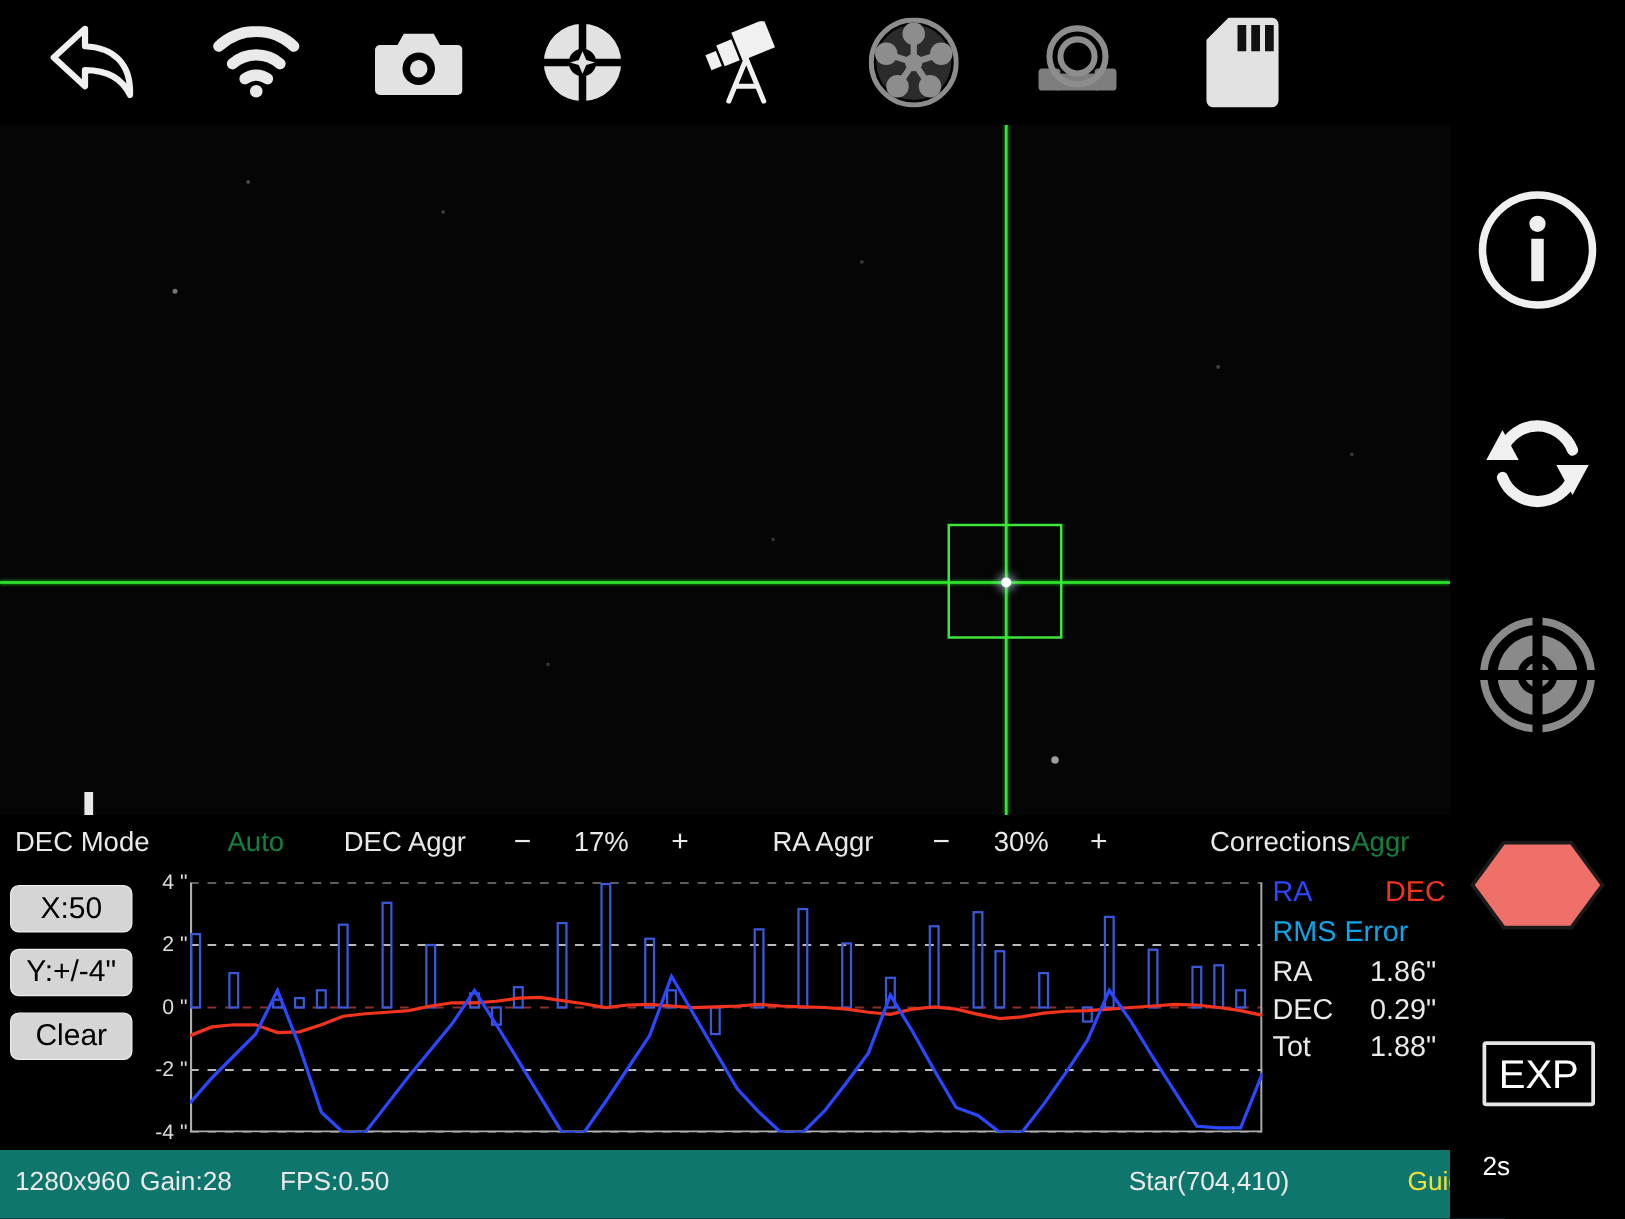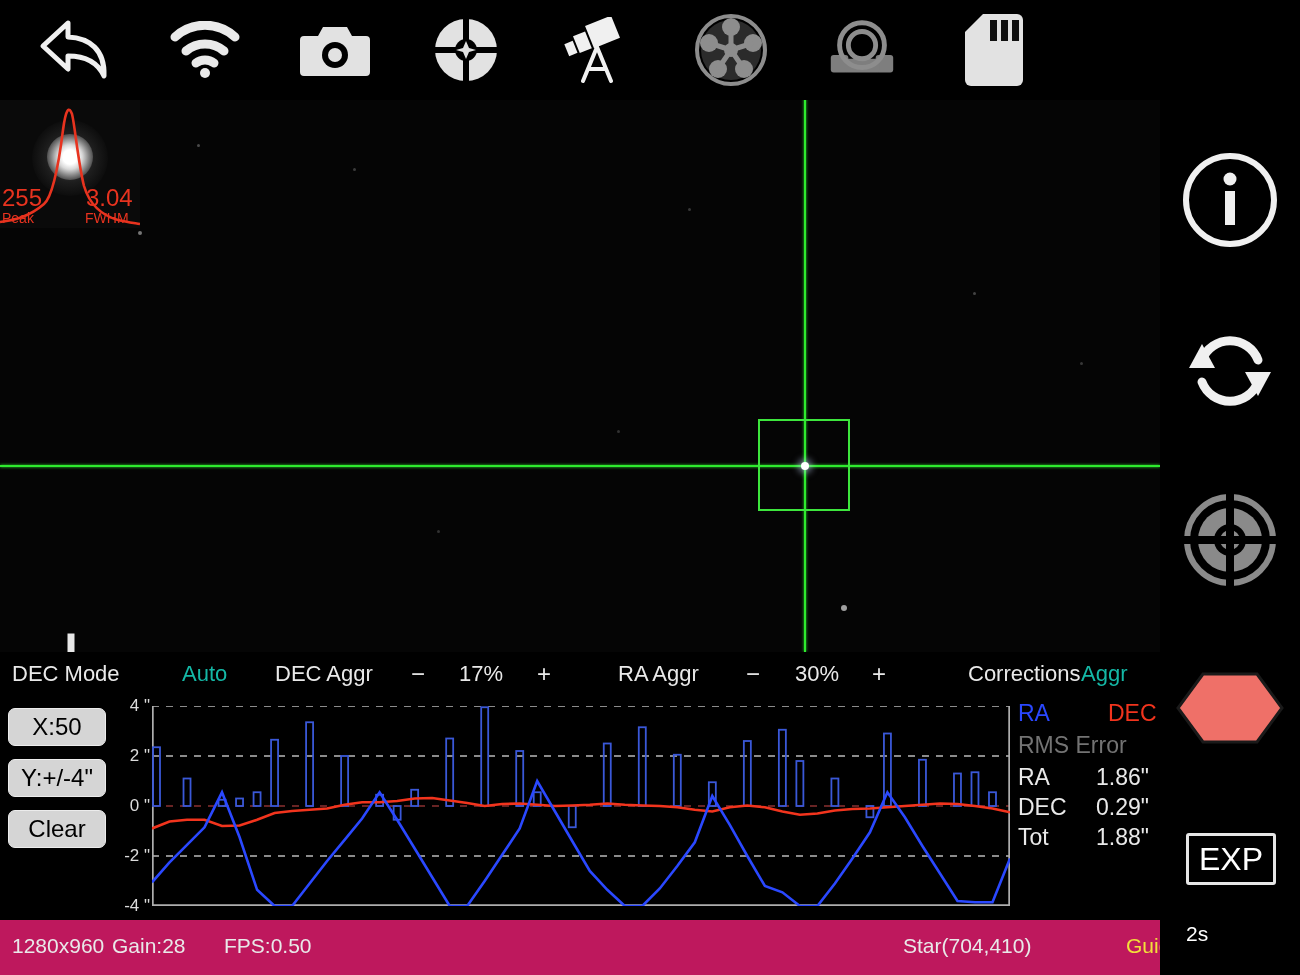--- a/index.html
+++ b/index.html
@@ -33,41 +33,41 @@
   #sp-curve{position:absolute;left:0;top:0;}
   .sp-lbl{position:absolute;color:#e8331f;font-size:24px;line-height:24px;}
   .sp-sub{position:absolute;color:#e8331f;font-size:14px;line-height:14px;}
 
   
   #graph-launcher{position:absolute;left:62px;top:533px;width:80px;height:100px;}
 
   
   #control-strip{position:absolute;left:0;top:652px;width:1160px;height:44px;background:#000;}
   .cs{position:absolute;top:10px;font-size:22px;color:#e9e9e9;white-space:nowrap;line-height:24px;}
-  .cs.green{color:#14b8a6;}
+  .cs.green{color:#15803d;}
   .cs.sym{font-size:24px;color:#e9e9e9;}
 
   
   #graph-panel{position:absolute;left:0;top:696px;width:1160px;height:219px;background:#000;}
   .gbtn{position:absolute;left:8px;width:98px;height:38px;border-radius:7px;background:#d5d5d5;
       color:#000;font-size:24px;display:flex;align-items:center;justify-content:center;
       border:1px solid #ececec;box-sizing:border-box;}
   #plot-wrap{position:absolute;left:152px;top:10px;width:858px;height:200px;}
   #plot-svg{position:absolute;left:0;top:0;}
   .ytick{position:absolute;right:0;color:#dcdcdc;font-size:17px;text-align:right;width:46px;line-height:17px;}
   #ytick-col{position:absolute;left:100px;top:0;width:50px;height:219px;}
 
   
   #rms-panel{position:absolute;left:1018px;top:698px;width:150px;height:160px;}
   .rms-row{position:absolute;font-size:23px;line-height:23px;}
   .rms-k{left:0;color:#e9e9e9;}
   .rms-v{left:78px;color:#e9e9e9;}
 
   
-  #statusbar{position:absolute;left:0;top:920px;width:1204px;height:55px;background:#be185d;}
+  #statusbar{position:absolute;left:0;top:920px;width:1204px;height:55px;background:#0f766e;}
   .sb{position:absolute;top:14px;font-size:21px;color:#e9e9e9;line-height:24px;white-space:nowrap;}
   .sb.yellow{color:#f2e03a;}
 
   
   #sidebar{position:absolute;left:1160px;top:0;width:140px;height:975px;background:#000;}
   .sb-icon{position:absolute;left:18px;width:104px;height:104px;display:flex;align-items:center;justify-content:center;}
   #stop-button{position:absolute;left:1176px;top:672px;width:108px;height:72px;display:flex;
       align-items:center;justify-content:center;}
   #stop-label{position:absolute;left:1176px;top:672px;width:108px;height:72px;display:flex;
       align-items:center;justify-content:center;color:#111;font-size:23px;font-weight:bold;letter-spacing:.5px;}
@@ -177,32 +177,20 @@
       <svg width="80" height="92" viewBox="0 0 80 92">
         <path d="M9 4 V78 H72" fill="none" stroke="#e8e8e8" stroke-width="7" stroke-linecap="square"></path>
         <path d="M14 38 L26 26 L36 42 L48 22 L60 36" fill="none" stroke="#d62424" stroke-width="5" stroke-linejoin="round"></path>
         <path d="M14 28 L26 42 L36 26 L48 46 L60 24" fill="none" stroke="#2a48ff" stroke-width="5" stroke-linejoin="round"></path>
         <path d="M12 34 H66" fill="none" stroke="#f2f2f2" stroke-width="4" stroke-dasharray="4 4"></path>
       </svg>
     </div>
 
   </div>
 
-  <div id="star-profile">
-    <div id="sp-blob2"></div>
-    <div id="sp-blob"></div>
-    <svg id="sp-curve" width="140" height="128" viewBox="0 0 140 128">
-      <path d="M0 122 C16 120 30 116 44 104 C52 97 58 70 63 30 C66 8 69 6 72 14
-               C75 26 78 62 84 86 C90 106 104 116 118 120 C126 122 134 123 140 124" fill="none" stroke="#e8331f" stroke-width="2.6"></path>
-    </svg>
-    <div class="sp-lbl" style="left:2px;top:86px">255</div>
-    <div class="sp-sub" style="left:2px;top:111px">Peak</div>
-    <div class="sp-lbl" style="left:86px;top:86px">3.04</div>
-    <div class="sp-sub" style="left:85px;top:111px">FWHM</div>
-  </div>
 
   <div id="control-strip">
     <div class="cs" style="left:12px">DEC Mode</div>
     <div class="cs green" style="left:182px">Auto</div>
     <div class="cs" style="left:275px">DEC Aggr</div>
     <div class="cs sym" style="left:411px">−</div>
     <div class="cs" style="left:459px">17%</div>
     <div class="cs sym" style="left:537px">+</div>
     <div class="cs" style="left:618px">RA Aggr</div>
     <div class="cs sym" style="left:746px">−</div>
@@ -270,21 +258,21 @@
           </g>
         <polyline id="dec-line" fill="none" stroke-width="2.6" stroke="#f2341d" points="0.0,122.5 17.5,115.5 35.0,113.8 52.5,113.8 70.0,120.0 87.6,119.5 105.1,113.8 122.6,107.0 140.1,105.0 157.6,103.8 175.1,102.5 192.6,98.8 210.1,96.2 227.6,96.2 245.1,95.0 262.7,92.5 280.2,92.0 297.7,94.5 315.2,97.0 332.7,100.0 350.2,98.0 367.7,97.5 385.2,98.8 402.7,100.0 420.2,99.5 437.8,98.8 455.3,97.5 472.8,98.8 490.3,99.5 507.8,100.0 525.3,101.3 542.8,103.8 560.3,105.5 577.8,101.3 595.3,99.5 612.9,101.3 630.4,105.5 647.9,108.8 665.4,107.5 682.9,104.5 700.4,103.0 717.9,102.5 735.4,101.3 752.9,100.0 770.4,98.8 788.0,97.5 805.5,98.0 823.0,100.0 840.5,102.5 858.0,106.3"></polyline>
         <polyline id="ra-line" fill="none" stroke-width="2.6" stroke="#2a48ff" points="0.0,176.3 17.5,156.3 35.0,138.8 52.5,121.3 70.0,86.3 87.6,131.3 105.1,183.8 122.6,200.0 140.1,200.0 157.6,177.5 175.1,155.0 192.6,133.8 210.1,112.5 227.6,86.3 245.1,113.8 262.7,142.5 280.2,171.3 297.7,200.0 315.2,200.0 332.7,175.0 350.2,148.8 367.7,122.5 385.2,75.0 402.7,105.0 420.2,135.0 437.8,165.0 455.3,183.8 472.8,200.0 490.3,200.0 507.8,182.5 525.3,160.0 542.8,136.3 560.3,90.0 577.8,118.8 595.3,150.0 612.9,180.0 630.4,186.3 647.9,200.0 665.4,200.0 682.9,177.5 700.4,152.5 717.9,126.3 735.4,86.3 752.9,111.3 770.4,140.0 788.0,167.5 805.5,195.0 823.0,196.3 840.5,196.3 858.0,152.5"></polyline>
       </svg>
     </div>
   </div>
 
   <div id="rms-panel">
     <div class="rms-row" style="left:0;top:4px;color:#2a48ff">RA</div>
     <div class="rms-row" style="left:90px;top:4px;color:#f2341d">DEC</div>
-    <div class="rms-row" style="left:0;top:36px;color:#737373">RMS Error</div>
+    <div class="rms-row" style="left:0;top:36px;color:#0ea5e9">RMS Error</div>
     <div class="rms-row rms-k" style="top:68px">RA</div>
     <div class="rms-row rms-v" style="top:68px">1.86"</div>
     <div class="rms-row rms-k" style="top:98px">DEC</div>
     <div class="rms-row rms-v" style="top:98px">0.29"</div>
     <div class="rms-row rms-k" style="top:128px">Tot</div>
     <div class="rms-row rms-v" style="top:128px">1.88"</div>
   </div>
 
   <div id="statusbar">
     <div class="sb" style="left:12px">1280x960</div>

